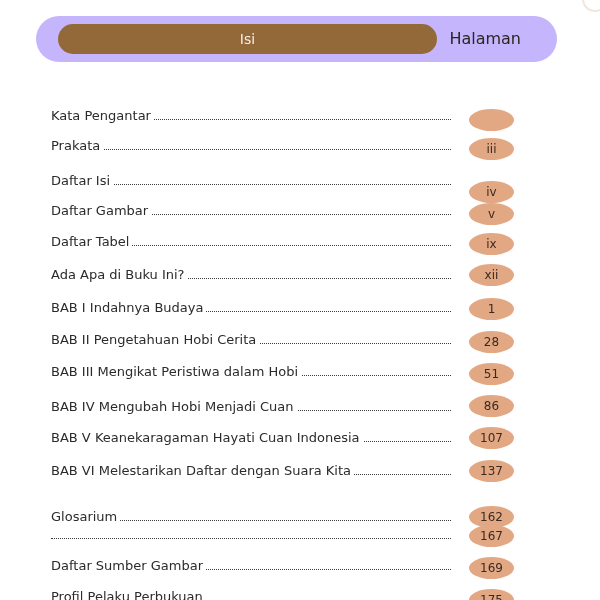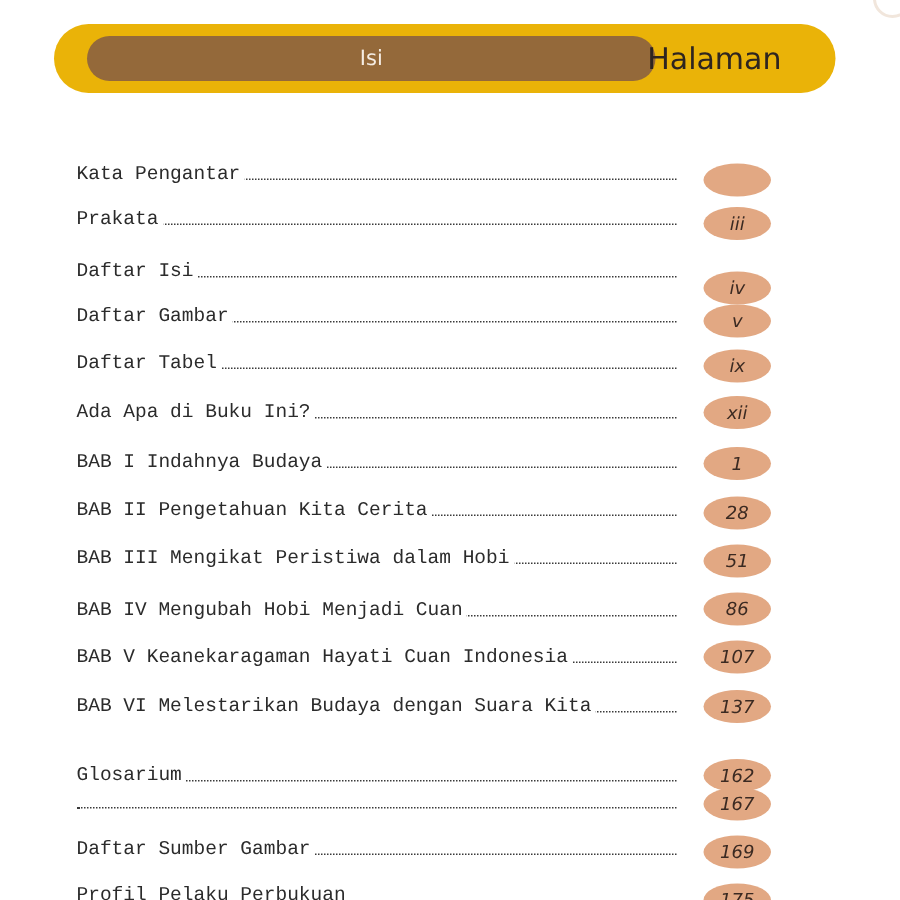--- a/index.html
+++ b/index.html
@@ -25,21 +25,21 @@
       height: 22px;
       border: 2px solid #f1e6dc;
       border-radius: 50%;
     }
     .header-bar {
       position: absolute;
       left: 36px;
       top: 16px;
       width: 521px;
       height: 46px;
-      background: #eab308;
+      background: #c4b5fd;
       border-radius: 23px;
     }
     .header-isi {
       position: absolute;
       left: 22px;
       top: 8px;
       width: 379px;
       height: 30px;
       background: #94693a;
       border-radius: 15px / 15px;
@@ -47,21 +47,21 @@
       font-size: 14px;
       line-height: 30px;
       text-align: center;
     }
     .header-halaman {
       position: absolute;
       right: 36px;
       top: 0;
       height: 46px;
       line-height: 46px;
-      font-size: 20px;
+      font-size: 16px;
       color: #2e2520;
     }
     .toc {
       position: absolute;
       left: 51px;
       top: 104px;
       width: 470px;
     }
     .toc-row {
       position: absolute;
@@ -74,21 +74,20 @@
       left: 0;
       top: 0;
       height: 24px;
       line-height: 24px;
       font-size: 13px;
       color: #2b2b2b;
       white-space: nowrap;
       background: #ffffff;
       padding-right: 3px;
       z-index: 2;
-      font-family: Liberation Mono, monospace;
     }
     .toc-leader {
       position: absolute;
       left: 0;
       right: 70px;
       top: 15px;
       height: 0;
       border-bottom: 1.6px dotted #3a3a3a;
       z-index: 1;
     }
@@ -97,21 +96,20 @@
       left: 418px;
       top: 0;
       width: 45px;
       height: 22px;
       border-radius: 50%;
       background: #e2a883;
       color: #3b2a22;
       font-size: 12px;
       line-height: 22px;
       text-align: center;
-      font-style: italic;
     }
   </style>
 </head>
 <body>
 
 <div class="page">
   <div class="corner-deco"></div>
 
   <div class="header-bar">
     <div class="header-isi">Isi</div>
@@ -148,41 +146,41 @@
       <span class="toc-title">Ada Apa di Buku Ini?</span>
       <span class="toc-leader"></span>
       <span class="toc-page" style="top:1px">xii</span>
     </div>
     <div class="toc-row" style="top:192px">
       <span class="toc-title">BAB I Indahnya Budaya</span>
       <span class="toc-leader"></span>
       <span class="toc-page" style="top:2px">1</span>
     </div>
     <div class="toc-row" style="top:224px">
-      <span class="toc-title">BAB II Pengetahuan Kita Cerita</span>
+      <span class="toc-title">BAB II Pengetahuan Hobi Cerita</span>
       <span class="toc-leader"></span>
       <span class="toc-page" style="top:3px">28</span>
     </div>
     <div class="toc-row" style="top:256px">
       <span class="toc-title">BAB III Mengikat Peristiwa dalam Hobi</span>
       <span class="toc-leader"></span>
       <span class="toc-page" style="top:3px">51</span>
     </div>
     <div class="toc-row" style="top:291px">
       <span class="toc-title">BAB IV Mengubah Hobi Menjadi Cuan</span>
       <span class="toc-leader"></span>
       <span class="toc-page" style="top:0px">86</span>
     </div>
     <div class="toc-row" style="top:322px">
       <span class="toc-title">BAB V Keanekaragaman Hayati Cuan Indonesia</span>
       <span class="toc-leader"></span>
       <span class="toc-page" style="top:1px">107</span>
     </div>
     <div class="toc-row" style="top:355px">
-      <span class="toc-title">BAB VI Melestarikan Budaya dengan Suara Kita</span>
+      <span class="toc-title">BAB VI Melestarikan Daftar dengan Suara Kita</span>
       <span class="toc-leader"></span>
       <span class="toc-page" style="top:1px">137</span>
     </div>
     <div class="toc-row" style="top:401px">
       <span class="toc-title">Glosarium</span>
       <span class="toc-leader"></span>
       <span class="toc-page" style="top:1px">162</span>
     </div>
     <div class="toc-row" style="top:419px">
       <span class="toc-leader"></span>

